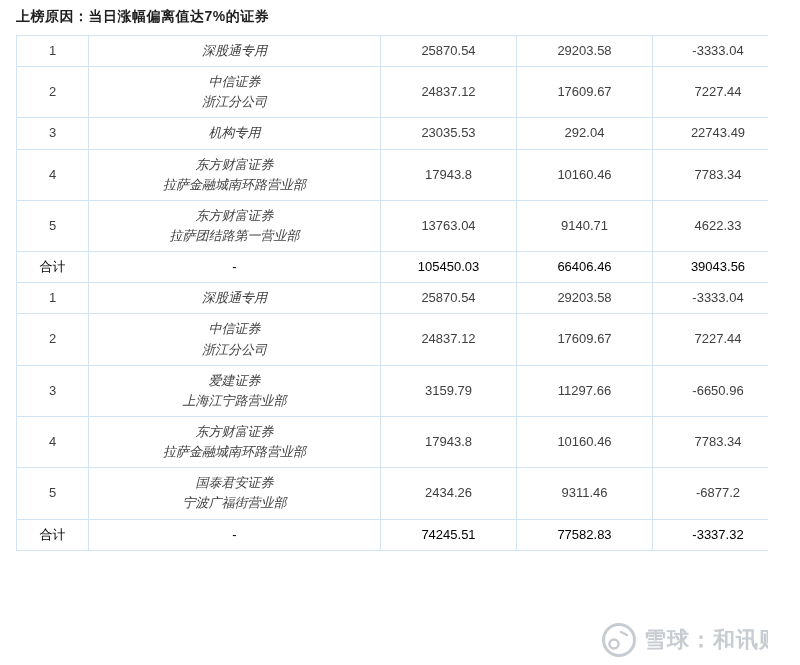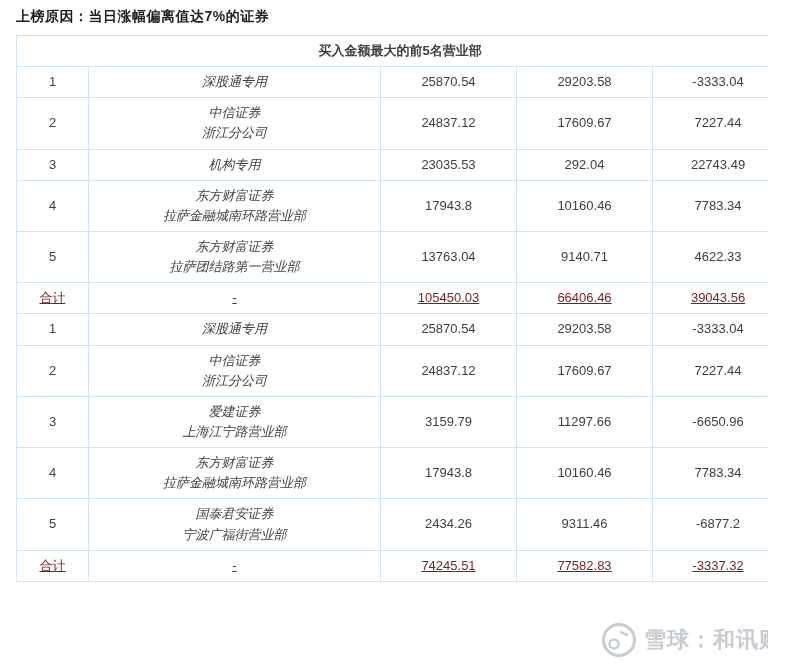--- a/index.html
+++ b/index.html
@@ -47,21 +47,21 @@
     color: #171717;
     padding: 4px 4px;
   }
   td.col-h {
     font-weight: bold;
     color: #1f1f1f;
     font-size: 13px;
     padding: 8px 4px;
   }
   td.name { white-space: pre-line; font-style: italic; }
-  tr.total-row td { color: #7f1d1d; text-decoration: underline; }
+  tr.total-row td { color: #000000; }
   .watermark {
     position: absolute;
     left: 601px;
     top: 619px;
     height: 42px;
     display: flex;
     align-items: center;
     gap: 7px;
     color: #c7ccd2;
     z-index: 0;
@@ -95,23 +95,20 @@
   <table class="report">
     <colgroup>
       <col style="width:72px">
       <col style="width:292px">
       <col style="width:136px">
       <col style="width:136px">
       <col style="width:131px">
     </colgroup>
     <tbody>
 
-      <tr>
-        <td colspan="5" class="section-title">买入金额最大的前5名营业部</td>
-      </tr>
 
       <tr>
         <td>1</td>
         <td class="name">深股通专用</td>
         <td>25870.54</td>
         <td>29203.58</td>
         <td>-3333.04</td>
       </tr>
       <tr>
         <td>2</td>

